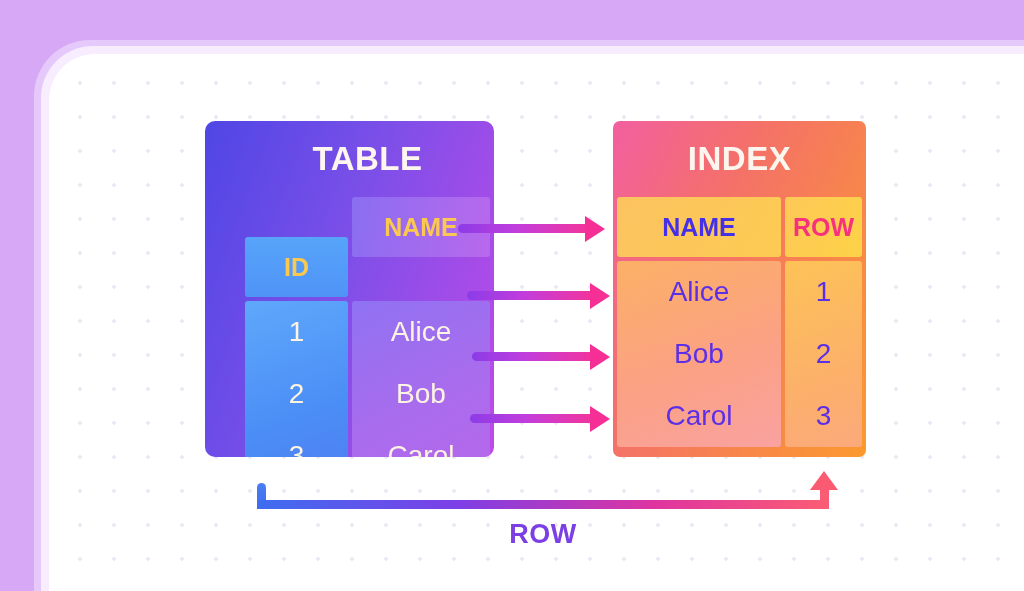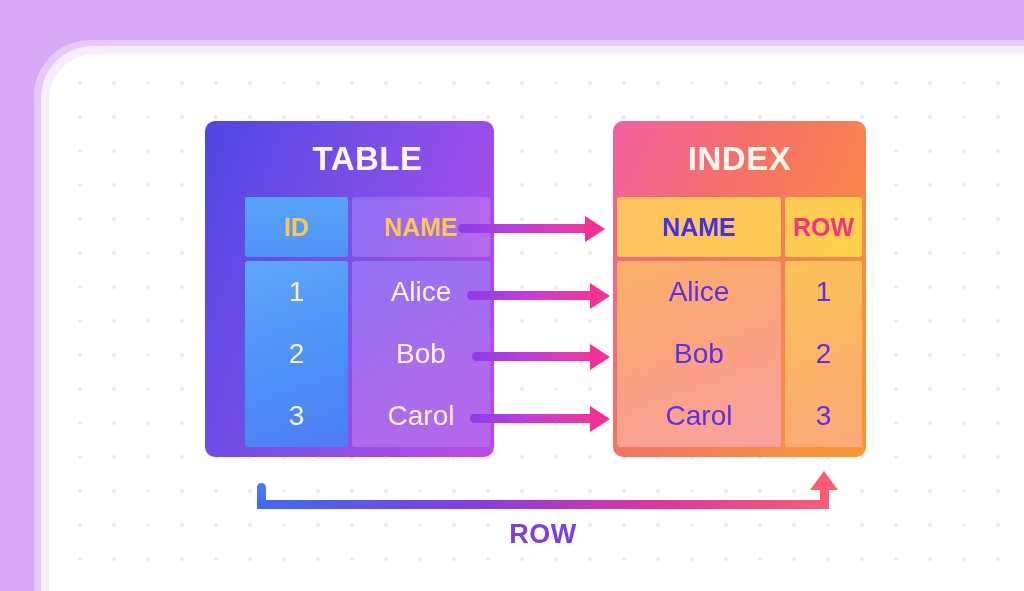--- a/index.html
+++ b/index.html
@@ -50,30 +50,31 @@
     height:62px;display:flex;align-items:center;justify-content:center;
     font-size:28px;
   }
 
   
   #table-card{
     left:205px;top:121px;width:253px;height:336px;
     background:linear-gradient(110deg,#4f46e5 0%,#7c4fe8 45%,#c04ae8 100%);
     padding-left:36px;
   }
-  #table-card .hdr-cell.c-id{width:103px;background:linear-gradient(180deg,#57a4fa,#4f93f7);color:#fbc94f;}
+  #table-card .hdr-cell.c-id{width:103px;background:linear-gradient(180deg,#57a4fa,#4f93f7);color:#fbc94f;margin-top:40px;}
   #table-card .hdr-cell.c-name{width:138px;background:linear-gradient(100deg,#8a6ef1,#b968ec);color:#fbc94f;}
   #table-card .body-col.c-id{width:103px;background:linear-gradient(160deg,#5fa8fb 0%,#4b8ef6 60%,#4f7df2 100%);}
   #table-card .body-col.c-name{width:138px;background:linear-gradient(150deg,#8f72f2 0%,#a96ced 55%,#b866ea 100%);}
   #table-card .cell{color:#fdf3e2;}
 
   
   #index-card{
     left:613px;top:121px;width:253px;height:336px;
     background:linear-gradient(115deg,#f25fa0 0%,#f4706a 35%,#fb9a2e 100%);
+    border-radius:7px;
   }
   #index-card .hdr-cell.c-name{width:164px;background:linear-gradient(120deg,#fcc360,#fdcb52);color:#4530e8;}
   #index-card .hdr-cell.c-row{width:77px;background:linear-gradient(120deg,#fdc957,#fdd247);color:#f8317f;}
   #index-card .body-col.c-name{width:164px;background:linear-gradient(160deg,#fcb066 0%,#fba184 55%,#f9a2a0 100%);}
   #index-card .body-col.c-row{width:77px;background:linear-gradient(160deg,#fdc257 0%,#fcb169 60%,#fba97b 100%);}
   #index-card .cell{color:#5b2fe8;}
 
   
   .arrow{position:absolute;height:9px;}
   .arrow .shaft{

